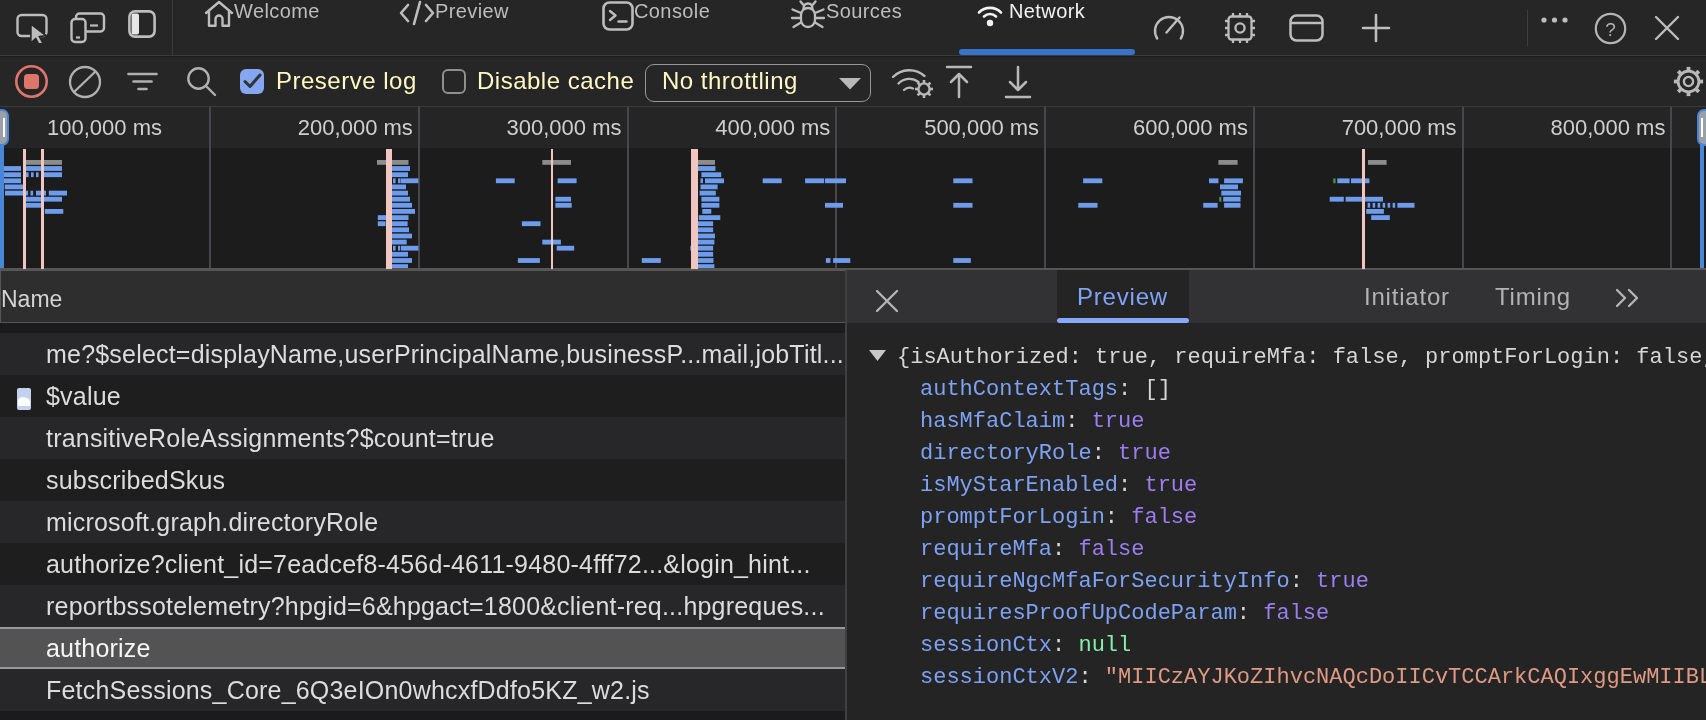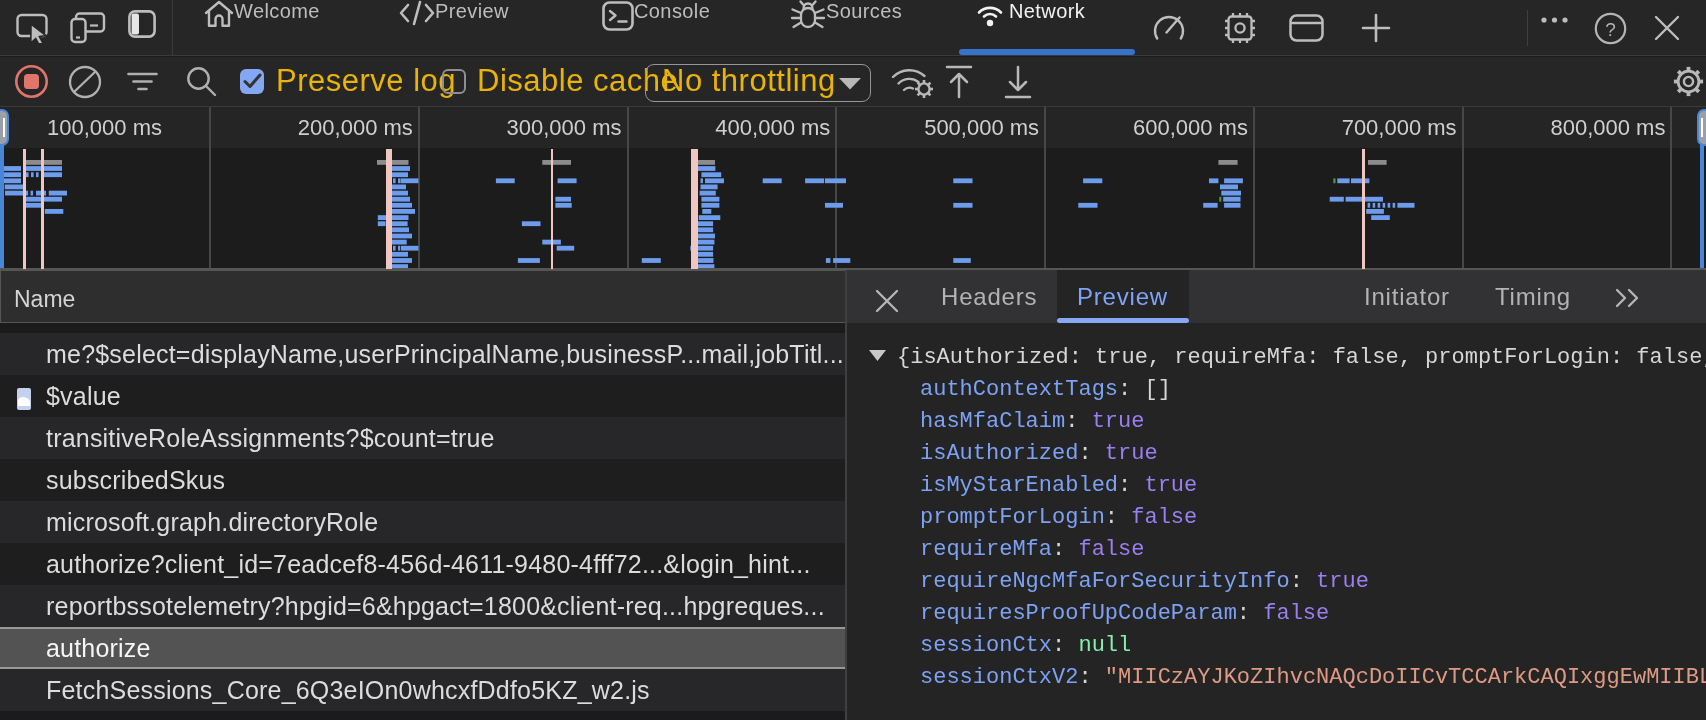--- a/index.html
+++ b/index.html
@@ -1,29 +1,29 @@
 <!DOCTYPE html>
 <html><head><meta charset="utf-8"><style>
 *{margin:0;padding:0;box-sizing:border-box}
 html,body{width:1706px;height:720px;overflow:hidden;background:#1c1c1d;font-family:"Liberation Sans",sans-serif}
 .abs{position:absolute}
 svg{display:block}
 
 #topbar{position:absolute;left:0;top:0;width:1706px;height:56px;background:#262626;border-bottom:1px solid #3a3a3a}
 .ttab{position:absolute;top:0;height:55px;display:flex;align-items:flex-start;gap:0;color:#bdbdbd;font-size:20px;letter-spacing:0.4px}
 #toolbar{position:absolute;left:0;top:57px;width:1706px;height:50px;background:#262626;border-bottom:1px solid #3a3a3a}
-.tbtxt{position:absolute;color:#eab308;font-size:31px;letter-spacing:0.5px;top:50%;transform:translateY(-52%)}
+.tbtxt{position:absolute;color:#fef9c3;font-size:24px;letter-spacing:0.5px;top:50%;transform:translateY(-52%)}
 
 #timeline{position:absolute;left:0;top:107px;width:1706px;height:163px;background:#1c1c1d}
 #tlabels{position:absolute;left:0;top:0;width:1706px;height:41px;background:#252526}
 .tlab{position:absolute;top:8px;color:#cfcfcf;font-size:22px}
 #wfbottom{position:absolute;left:0;top:268px;width:1706px;height:2px;background:#565656}
 
 #lpane{position:absolute;left:0;top:270px;width:847px;height:450px;background:#1b1b1c}
-#nhead{position:absolute;left:0;top:0;width:846px;height:53px;background:#2e2e2e;border:1.5px solid #565656;color:#d4d4d4;font-size:23px;display:flex;align-items:center;padding-left:13px;padding-top:5px}
+#nhead{position:absolute;left:0;top:0;width:846px;height:53px;background:#2e2e2e;border:1.5px solid #565656;color:#d4d4d4;font-size:23px;display:flex;align-items:center;padding-top:5px}
 .trow{position:absolute;left:0;width:845px;height:42px;color:#dcdcdc;font-size:25px;letter-spacing:0.2px;display:flex;align-items:center;white-space:nowrap;overflow:hidden}
 .rtxt{position:absolute;left:46px}
 .rowL{background:#27272a}
 .rowD{background:#1e1e1f}
 .rowS{background:#535353;border-top:2px solid #989898;border-bottom:2px solid #989898;color:#f5f5f5}
 .imgic{position:absolute;left:17px;top:13px;width:14px;height:22px;background:#c3d0ee;border-radius:2px;overflow:hidden}
 .blob{position:absolute;left:1px;top:9px;width:12px;height:9px;background:#fff;border-radius:55% 75% 8% 8%}
 #pdiv{position:absolute;left:845px;top:270px;width:2px;height:450px;background:#3f3f3f}
 
 #rpane{position:absolute;left:847px;top:270px;width:859px;height:450px;background:#242425}
@@ -393,38 +393,37 @@
       <span class="rtxt">FetchSessions_Core_6Q3eIOn0whcxfDdfo5KZ_w2.js</span>
     </div>
 </div>
 <div id="pdiv"></div>
 
 <div id="rpane">
  <div id="rtabs">
   <svg class="abs" style="left:28px;top:19px" width="24" height="24" viewBox="0 0 24 24">
         <path d="M2 2 L22 22 M22 2 L2 22" stroke="#b6b6b6" stroke-width="2.3" stroke-linecap="round"></path>
       </svg>
-  <div class="rtab" style="left:94px">Headers</div>
   <div class="abs" style="left:210px;top:0;width:132px;height:53px;background:#242425"></div>
   <div class="rtab" style="left:230px;color:#7fa3f5">Preview</div>
   <div class="abs" style="left:210px;top:48px;width:132px;height:5px;border-radius:3px;background:#86a8f7"></div>
   <div class="rtab" style="left:517px">Initiator</div>
   <div class="rtab" style="left:648px">Timing</div>
   <svg class="abs" style="left:766px;top:18px" width="30" height="20" viewBox="0 0 30 20">
         <path d="M4 2 L12 10 L4 18 M16 2 L24 10 L16 18" fill="none" stroke="#b6b6b6" stroke-width="2.3" stroke-linecap="round" stroke-linejoin="round"></path>
       </svg>
  </div>
  <div id="rcontent"></div>
 </div>
 <svg class="abs" style="left:868px;top:349px" width="19" height="13" viewBox="0 0 19 13">
     <path d="M1 1 H18 L9.5 12 Z" fill="#c8c8c8"></path>
   </svg>
 <div class="jline" style="left:897px;top:345px">{isAuthorized: true, requireMfa: false, promptForLogin: false, </div>
 <div class="jline" style="left:920px;top:377px"><span class="jk">authContextTags</span>: []</div>
 <div class="jline" style="left:920px;top:409px"><span class="jk">hasMfaClaim</span>: <span class="jv">true</span></div>
-<div class="jline" style="left:920px;top:441px"><span class="jk">isAuthorized</span>: <span class="jv">true</span></div>
+<div class="jline" style="left:920px;top:441px"><span class="jk">directoryRole</span>: <span class="jv">true</span></div>
 <div class="jline" style="left:920px;top:473px"><span class="jk">isMyStarEnabled</span>: <span class="jv">true</span></div>
 <div class="jline" style="left:920px;top:505px"><span class="jk">promptForLogin</span>: <span class="jv">false</span></div>
 <div class="jline" style="left:920px;top:537px"><span class="jk">requireMfa</span>: <span class="jv">false</span></div>
 <div class="jline" style="left:920px;top:569px"><span class="jk">requireNgcMfaForSecurityInfo</span>: <span class="jv">true</span></div>
 <div class="jline" style="left:920px;top:601px"><span class="jk">requiresProofUpCodeParam</span>: <span class="jv">false</span></div>
 <div class="jline" style="left:920px;top:633px"><span class="jk">sessionCtx</span>: <span class="jn">null</span></div>
 <div class="jline" style="left:920px;top:665px"><span class="jk">sessionCtxV2</span>: <span class="js">"MIICzAYJKoZIhvcNAQcDoIICvTCCArkCAQIxggEwMIIBLAIBADCBk</span></div>
 
 </body></html>

